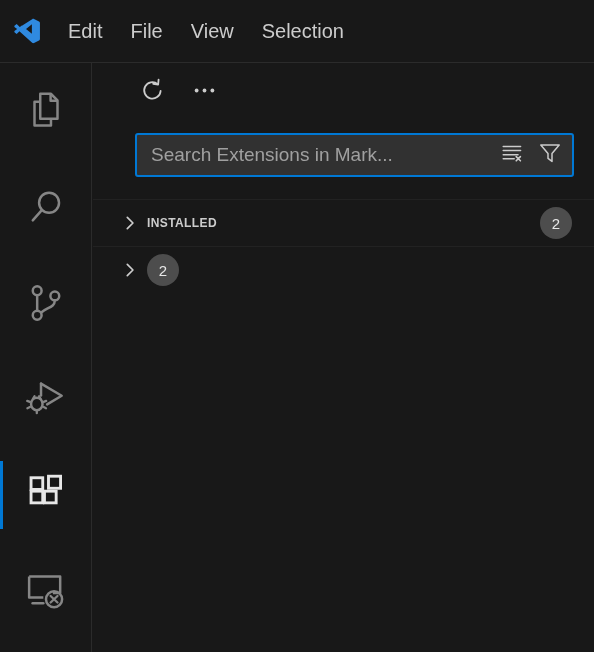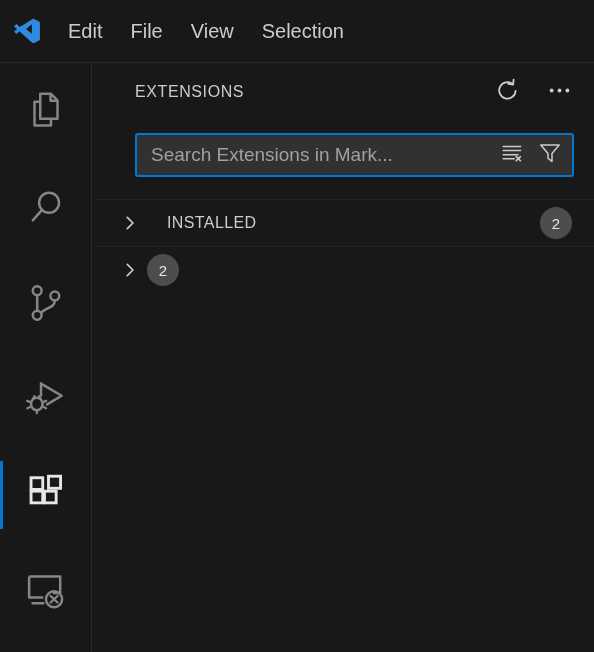--- a/index.html
+++ b/index.html
@@ -92,22 +92,22 @@
   .sections { margin-top:22px; }
   .section-row {
     position:relative; height:47px;
     display:flex; align-items:center;
     padding:0 22px 0 28px;
     border-top:1px solid #222222;
     cursor:pointer;
   }
   .chev { width:26px; display:flex; align-items:center; justify-content:flex-start; }
   .section-label {
-    color:#cccccc; font-size:16px; font-weight:normal;
-    letter-spacing:.4px; flex:1;margin-left:20px;
+    color:#cccccc; font-size:12px; font-weight:bold;
+    letter-spacing:.4px; flex:1;
   }
   .badge {
     min-width:32px; height:32px; border-radius:16px;
     background:#4d4d4d; color:#e7e7e7;
     font-size:15px; display:flex; align-items:center; justify-content:center;
     padding:0 8px;
   }
 </style>
 </head>
 <body>
@@ -199,21 +199,20 @@
           <path class="gl" d="M14.4 14.6 L18.0 18.0 M18.0 14.6 L14.4 18.0" stroke-width="1.2" stroke-linecap="round"></path>
         </svg>
       </span>
     </div>
 
   </div>
 
   <div class="sidebar">
 
     <div class="side-header">
-      <div class="side-title">EXTENSIONS</div>
       <div class="hdr-actions">
         <div class="hdr-btn">
           <span>
             <svg width="27" height="27" viewBox="0 0 24 24" fill="none">
               <path d="M19.2 12.4 A7.3 7.3 0 1 1 16.6 6.3" stroke="#cccccc" stroke-width="1.6" stroke-linecap="round"></path>
               <path d="M17.4 2.3 L17.0 6.8 L12.6 6.0" stroke="#cccccc" stroke-width="1.6" stroke-linecap="round" stroke-linejoin="round"></path>
             </svg>
           </span>
         </div>
         <div class="hdr-btn">

